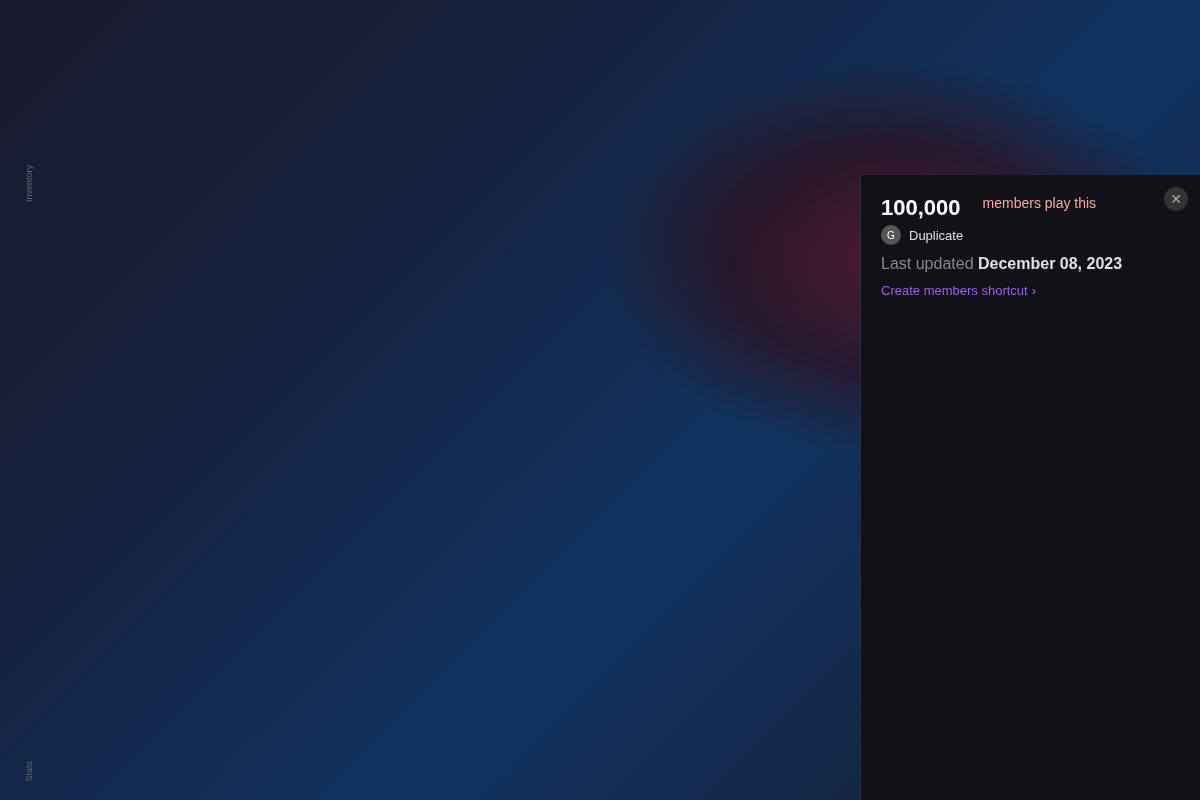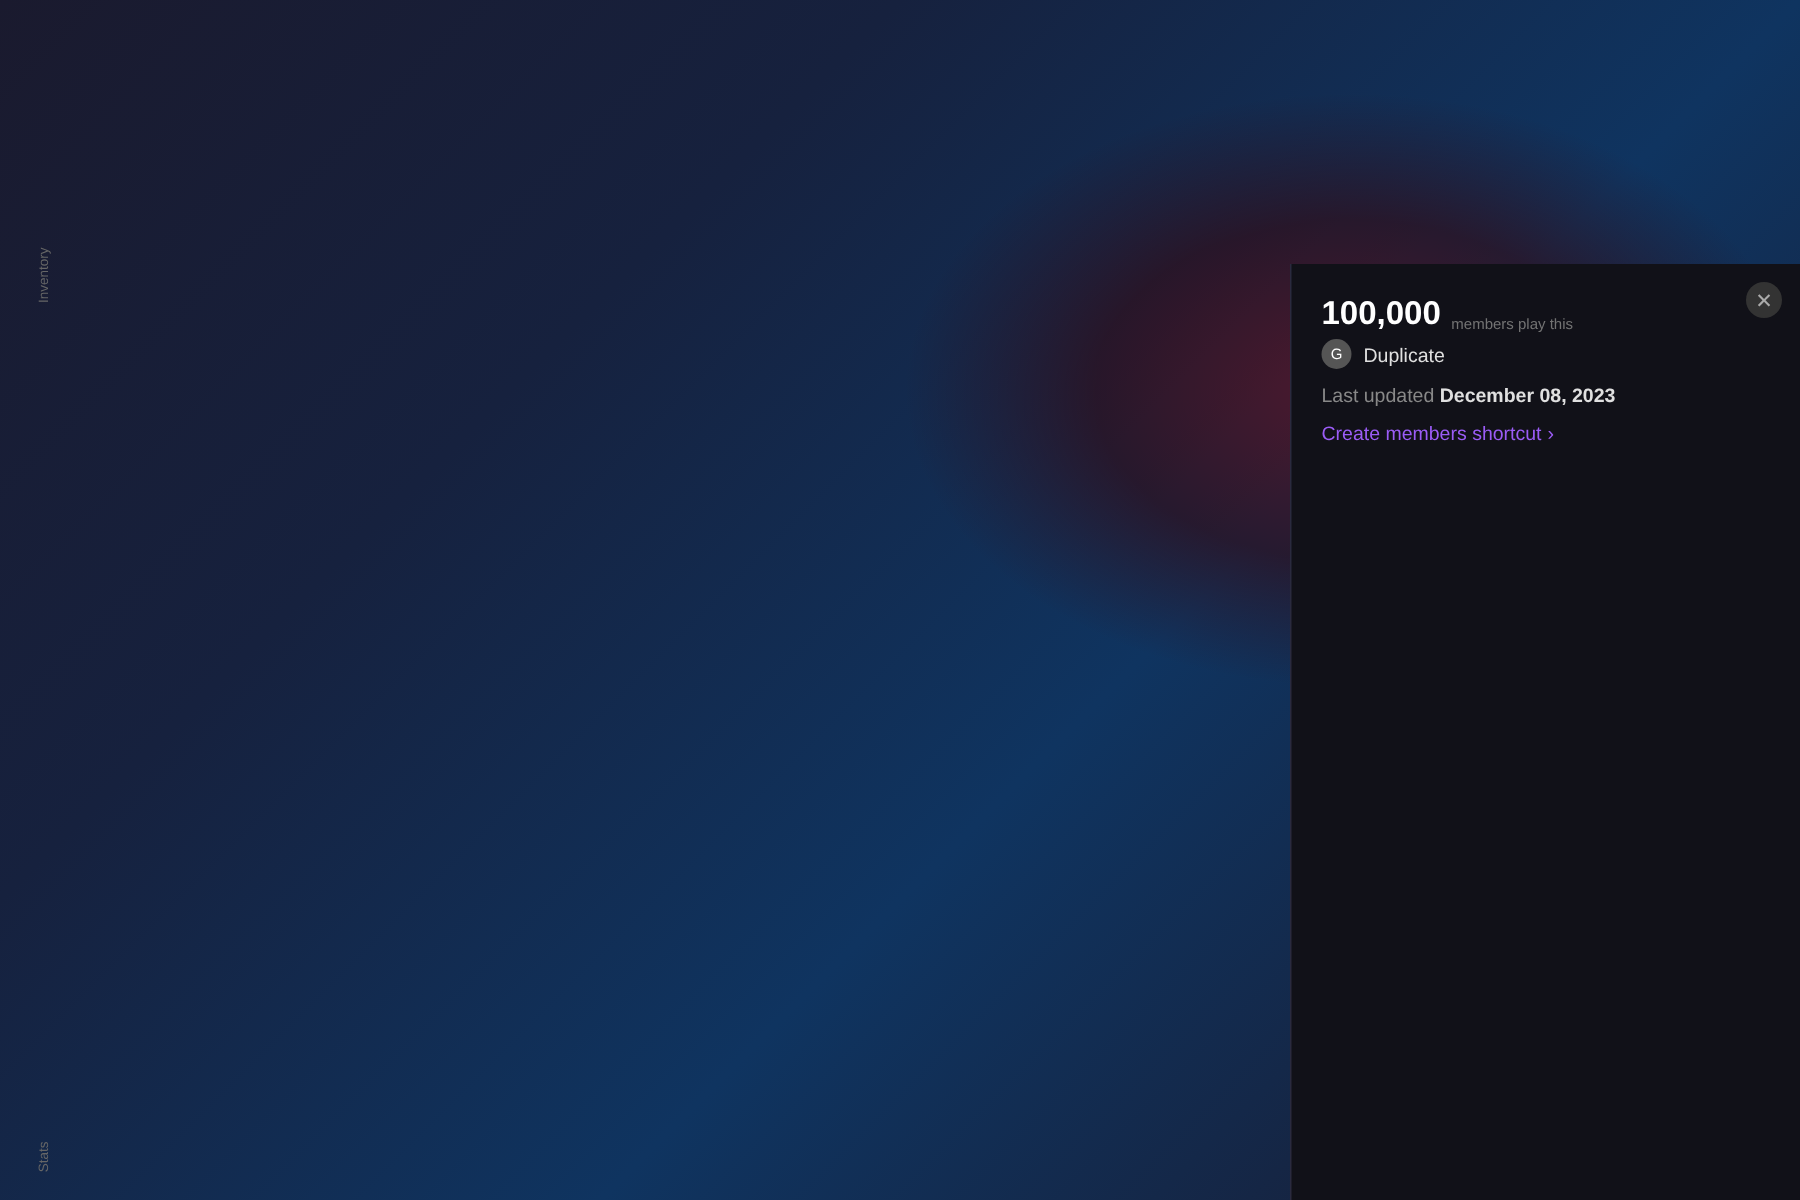--- a/index.html
+++ b/index.html
@@ -604,22 +604,22 @@
       font-size: 14px;
     }
 
     .members-count {
       font-size: 22px;
       font-weight: 700;
       color: #fff;
     }
 
     .members-text {
-      font-size: 10px;
-      color: #737373;
+      font-size: 14px;
+      color: #fca5a5;
     }
 
     .author-row {
       display: flex;
       align-items: center;
       gap: 8px;
       margin-top: 2px;
     }
 
     .author-avatar {
@@ -633,21 +633,21 @@
       font-size: 10px;
       color: white;
     }
 
     .author-name {
       font-size: 13px;
       color: #e0e0e0;
     }
 
     .last-updated {
-      font-size: 13px;
+      font-size: 16px;
       color: #888;
       margin-top: 10px;
     }
 
     .last-updated strong {
       color: #e0e0e0;
     }
 
     .shortcut-link {
       display: flex;
@@ -947,21 +947,21 @@
                 <span class="kb-key">NUMPAD 9</span>
               </div>
             </div>
           </div>
 
         </div>
 
         <div class="info-panel">
           <div class="info-close">✕</div>
 
-          <div style="display:flex; align-items:flex-end; gap:7px; margin-bottom:4px;">
+          <div style="display:flex; align-items:flex-start; gap:22px; margin-bottom:4px;">
             <span class="members-count">100,000</span>
             <span class="members-text">members play this</span>
           </div>
 
           <div class="author-row">
             <div class="author-avatar">G</div>
             <span class="author-name">Duplicate</span>
           </div>
 
           <div class="last-updated">

